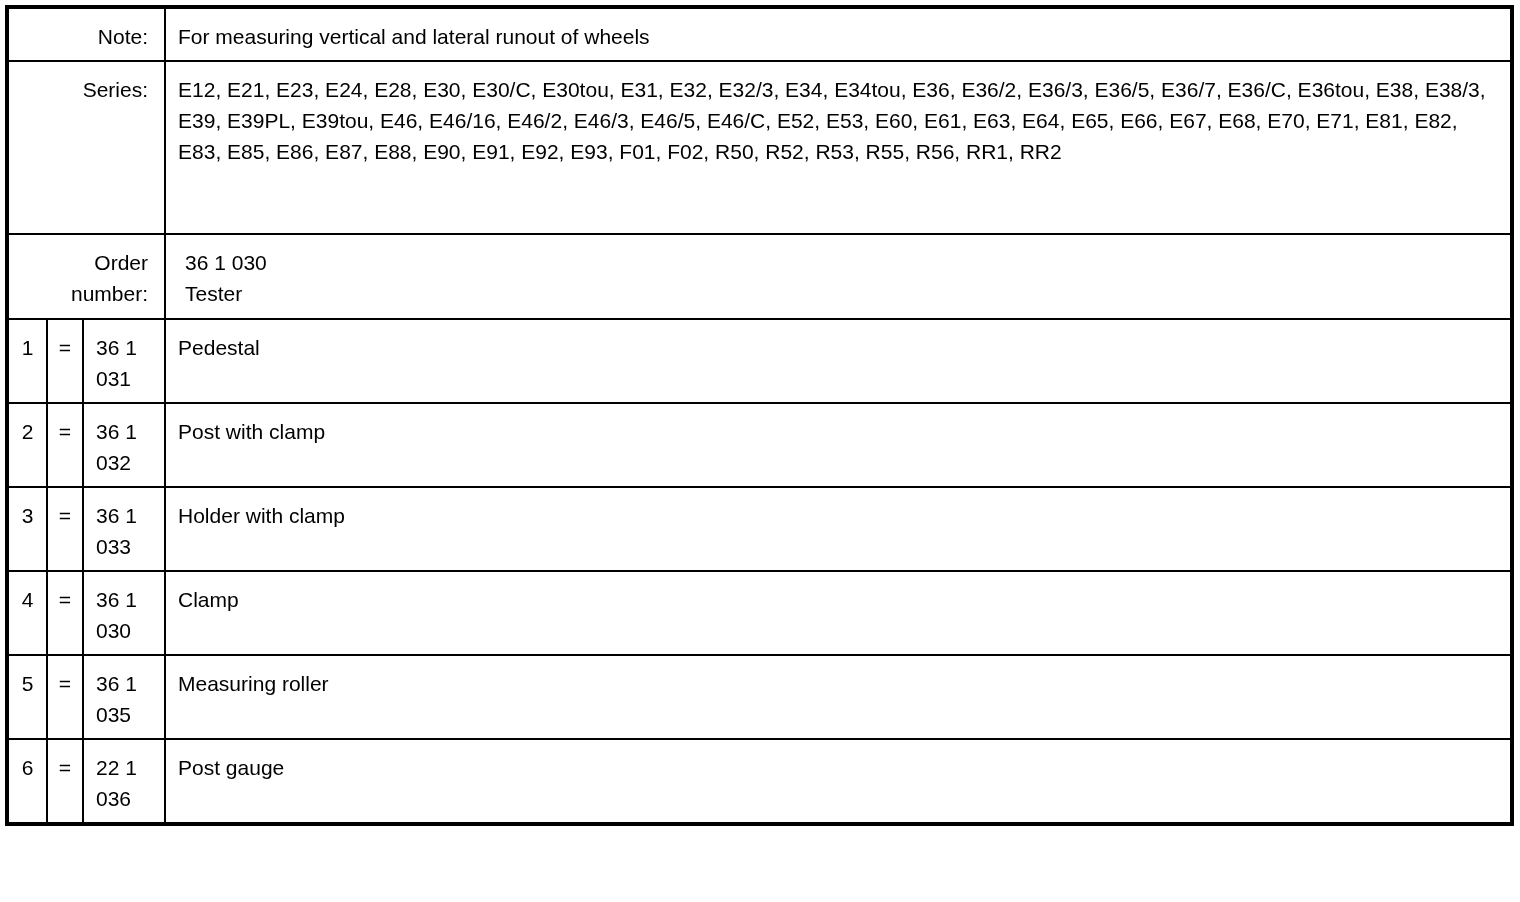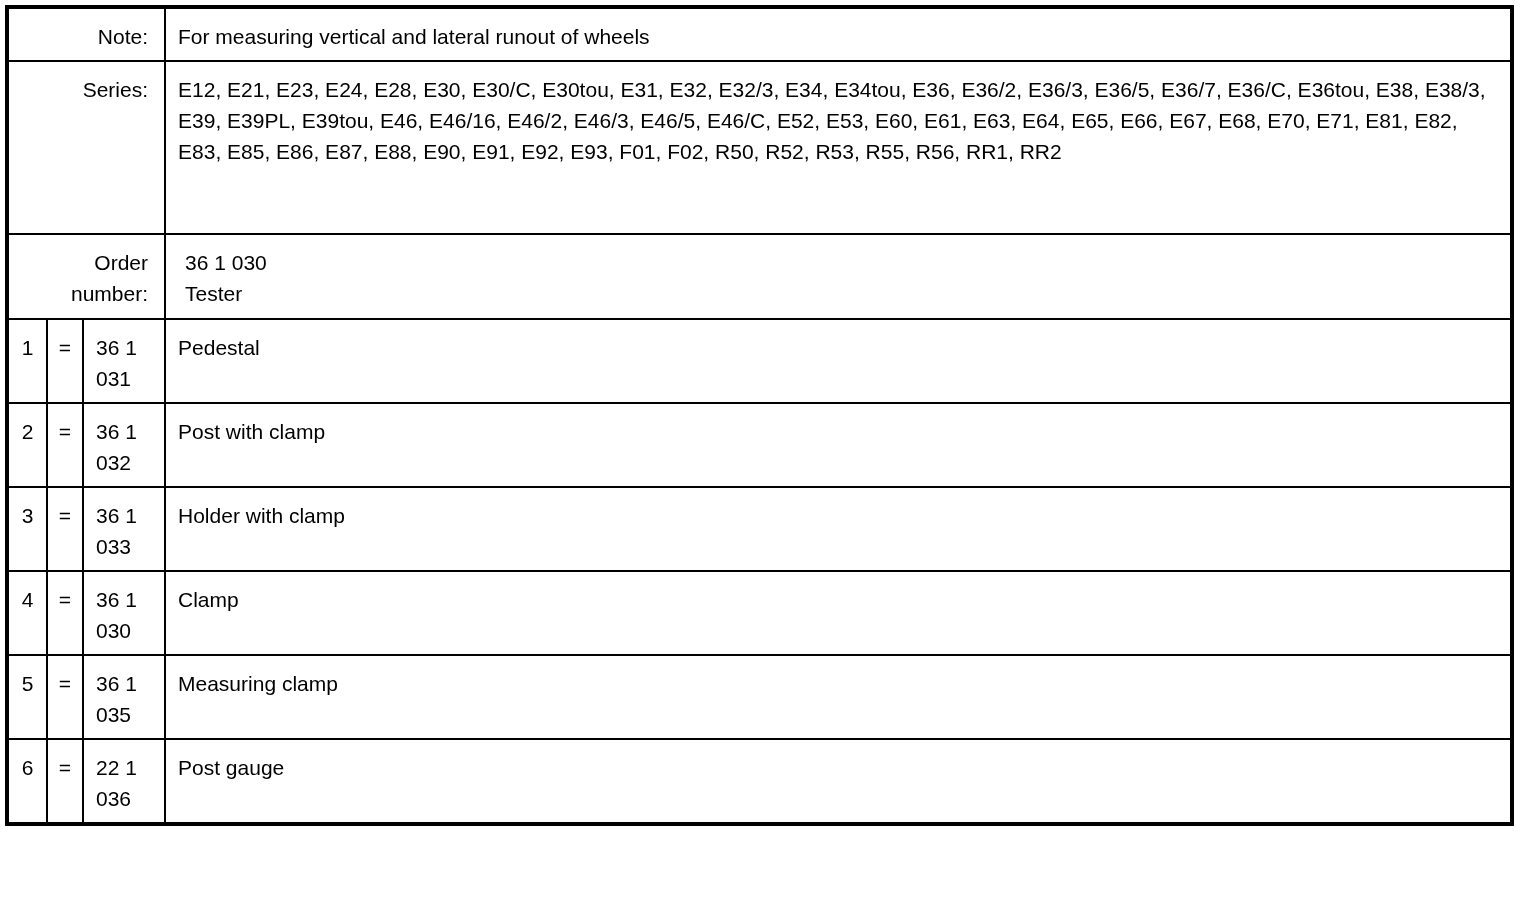--- a/index.html
+++ b/index.html
@@ -116,21 +116,21 @@
       <td class="num-cell">4</td>
       <td class="eq-cell">=</td>
       <td class="part-cell">36 1 030</td>
       <td class="desc-cell">Clamp</td>
     </tr>
 
     <tr class="r-item">
       <td class="num-cell">5</td>
       <td class="eq-cell">=</td>
       <td class="part-cell">36 1 035</td>
-      <td class="desc-cell">Measuring clamp</td>
+      <td class="desc-cell">Measuring roller</td>
     </tr>
 
     <tr class="r-item">
       <td class="num-cell">6</td>
       <td class="eq-cell">=</td>
       <td class="part-cell">22 1 036</td>
       <td class="desc-cell">Post gauge</td>
     </tr>
   </tbody>
     </table>

